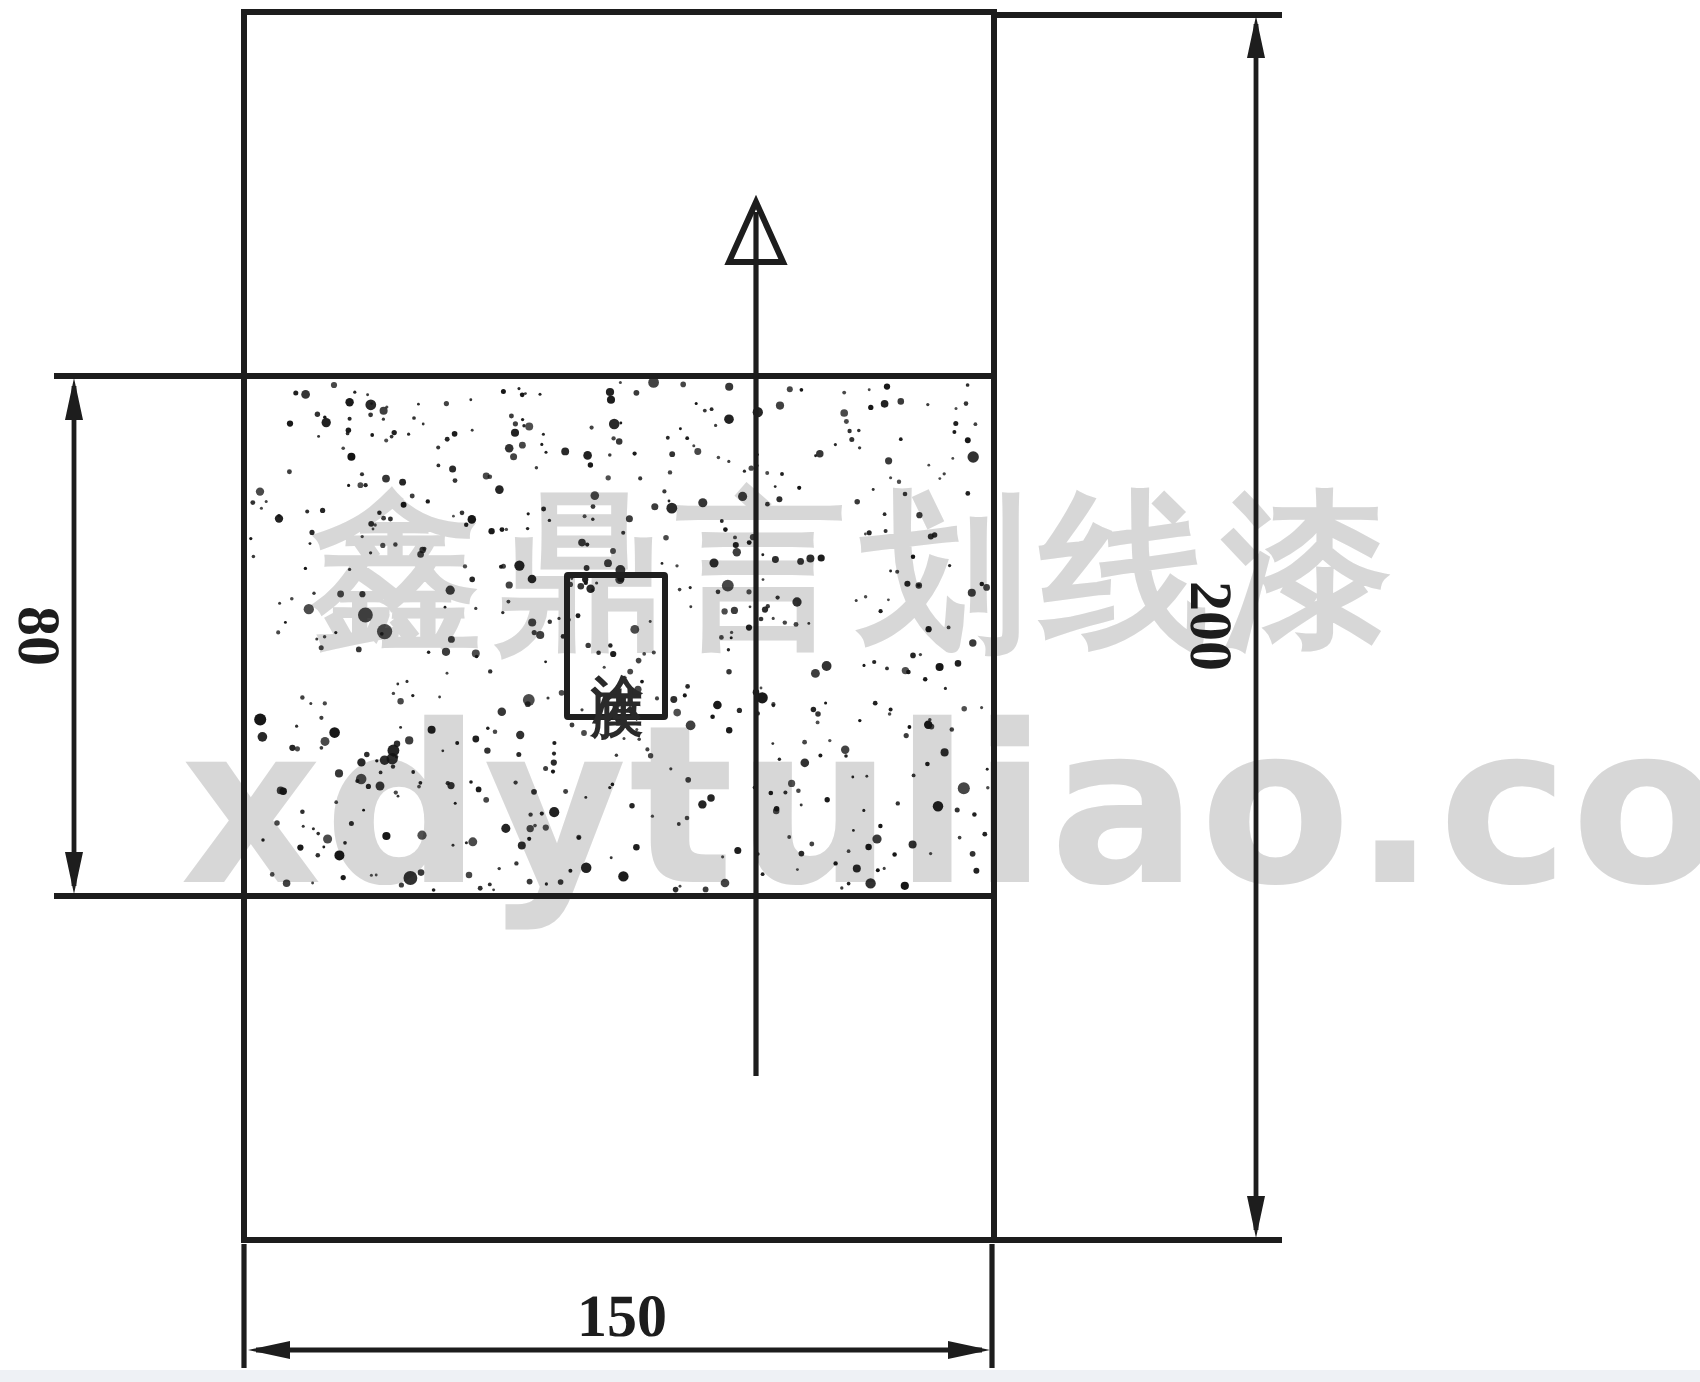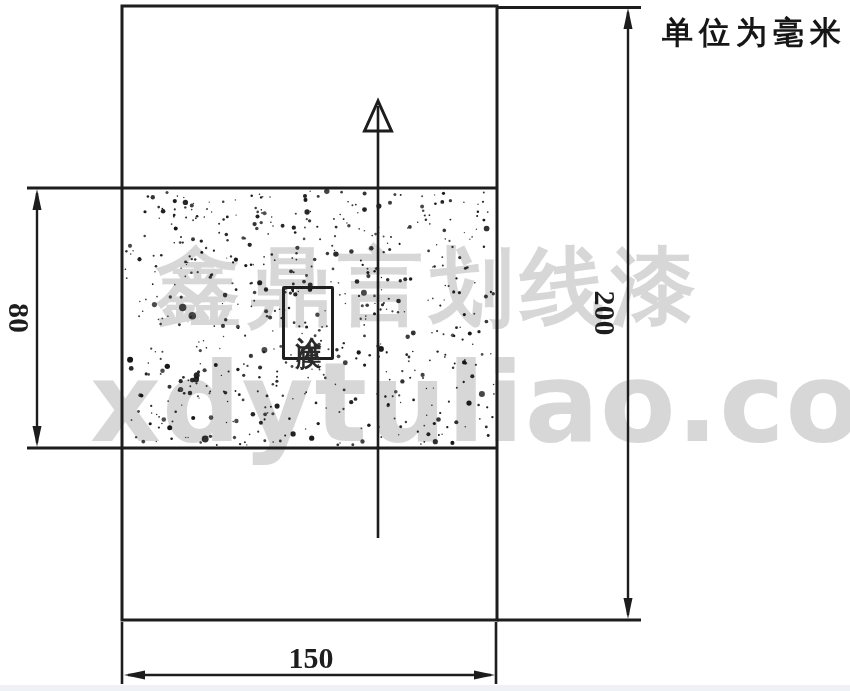--- a/index.html
+++ b/index.html
@@ -685,16 +685,15 @@
     <line x1="128" y1="675" x2="491" y2="675" class="ln" stroke-width="2.4"></line>
     <polygon class="ah" points="124,675 145,670.5 145,679.5"></polygon>
     <polygon class="ah" points="495,675 474,670.5 474,679.5"></polygon>
     <text class="dimtxt" x="311" y="668" text-anchor="middle">150</text>
   </svg>
 
   <div class="coating-box">
     <span>涂膜</span>
   </div>
 
-  <div class="unit-note">单位为毫米</div>
 
   <div class="footer-strip"></div>
 </div>
 
 </body></html>

